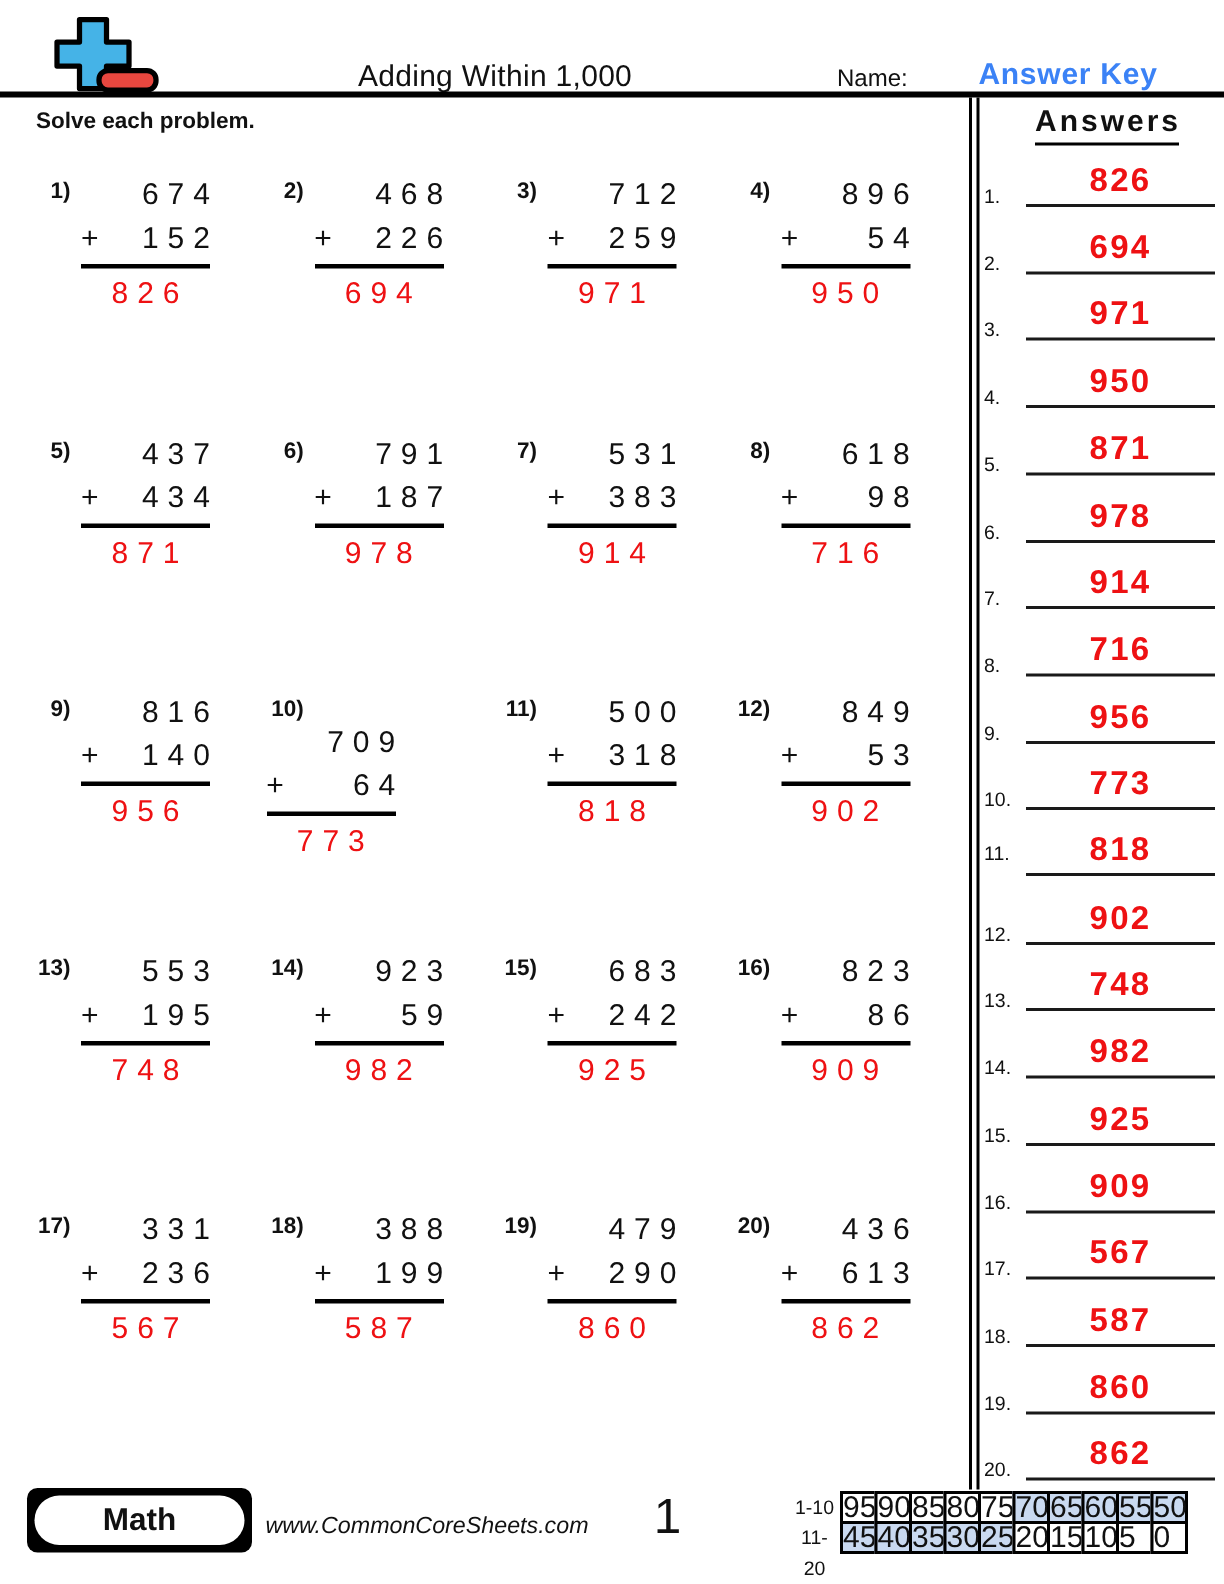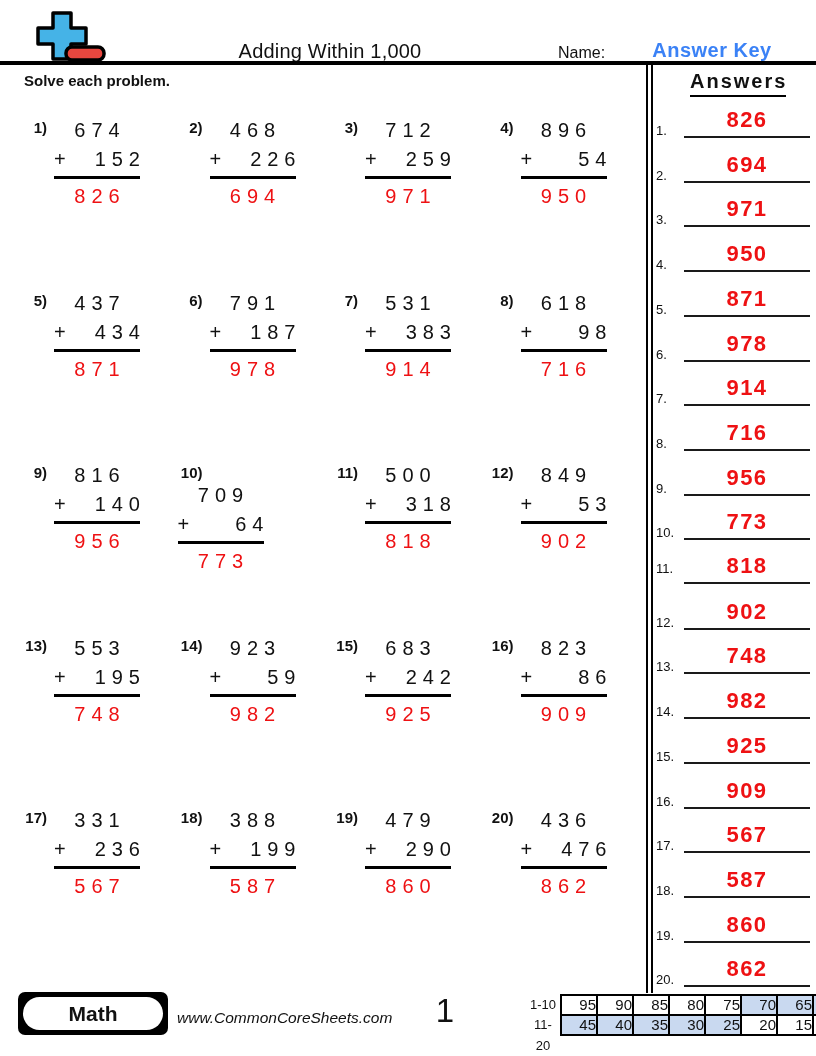--- a/index.html
+++ b/index.html
@@ -26,21 +26,21 @@
   .instruction { position: absolute; left: 24px; top: 72px; font-size: 15px; font-weight: bold; }
 
   
   .problem { position: absolute; display: flex; width: 128px; }
   .p-num {
     width: 32px; padding-right: 7px; padding-top: 3px;
     font-size: 15px; font-weight: bold; text-align: right; flex: none;
   }
   .p-body { width: 86px; flex: none; }
   .op { font-size: 20px; letter-spacing: 6px; height: 29px; line-height: 29px; white-space: nowrap; }
-  .op-top { text-align: center; margin-right: -6px; }
+  .op-top { text-align: right; margin-right: -6px; }
   .op-bot { display: flex; justify-content: space-between; }
   .op-bot .digits { margin-right: -6px; }
   .sum-rule { height: 3px; background: #000; margin-top: 2px; }
   .p-ans {
     font-size: 20px; letter-spacing: 6px; text-align: center; padding-left: 6px;
     margin-top: 4px; height: 26px; line-height: 26px;
   }
 
   
   .vsep {
@@ -79,23 +79,23 @@
     text-align: center; font-size: 33px; font-weight: 400;
   }
   .grade-table { position: absolute; left: 528px; top: 994px; }
   .g-row { display: flex; }
   .g-row + .g-row { margin-top: -2px; }
   .g-label {
     width: 34px; flex: none; font-size: 13px; text-align: center;
     padding-right: 4px; line-height: 21px;
   }
   .g-cell {
-    width: 38px; height: 22px; flex: none;
+    width: 25px; height: 22px; flex: none;
     border: 2px solid #000; margin-left: -2px;
-    font-size: 15px; text-align: right; line-height: 18px;
+    font-size: 20px; text-align: left; line-height: 18px;
     background: #fff;
   }
   .g-cell:first-of-type { margin-left: 0; }
 </style>
 </head>
 <body>
 
 <div class="page">
 
   <svg class="logo" width="92" height="54" viewBox="0 0 92 54">
@@ -337,21 +337,21 @@
           <div class="sum-rule"></div>
           <div class="p-ans" style="color: rgb(238, 17, 19);">860</div>
         </div>
       </div>
       <div class="problem" style="left: 488.5px; top: 806px;">
         <div class="p-num">20)</div>
         <div class="p-body">
           <div class="op op-top">436</div>
           <div class="op op-bot">
             <span class="plus">+</span>
-            <span class="digits">476</span>
+            <span class="digits">613</span>
           </div>
           <div class="sum-rule"></div>
           <div class="p-ans" style="color: rgb(238, 17, 19);">862</div>
         </div>
       </div>
     </div>
 
   <div class="vsep"></div>
   <div class="answers-head">Answers</div>
   <div id="answer-list">

